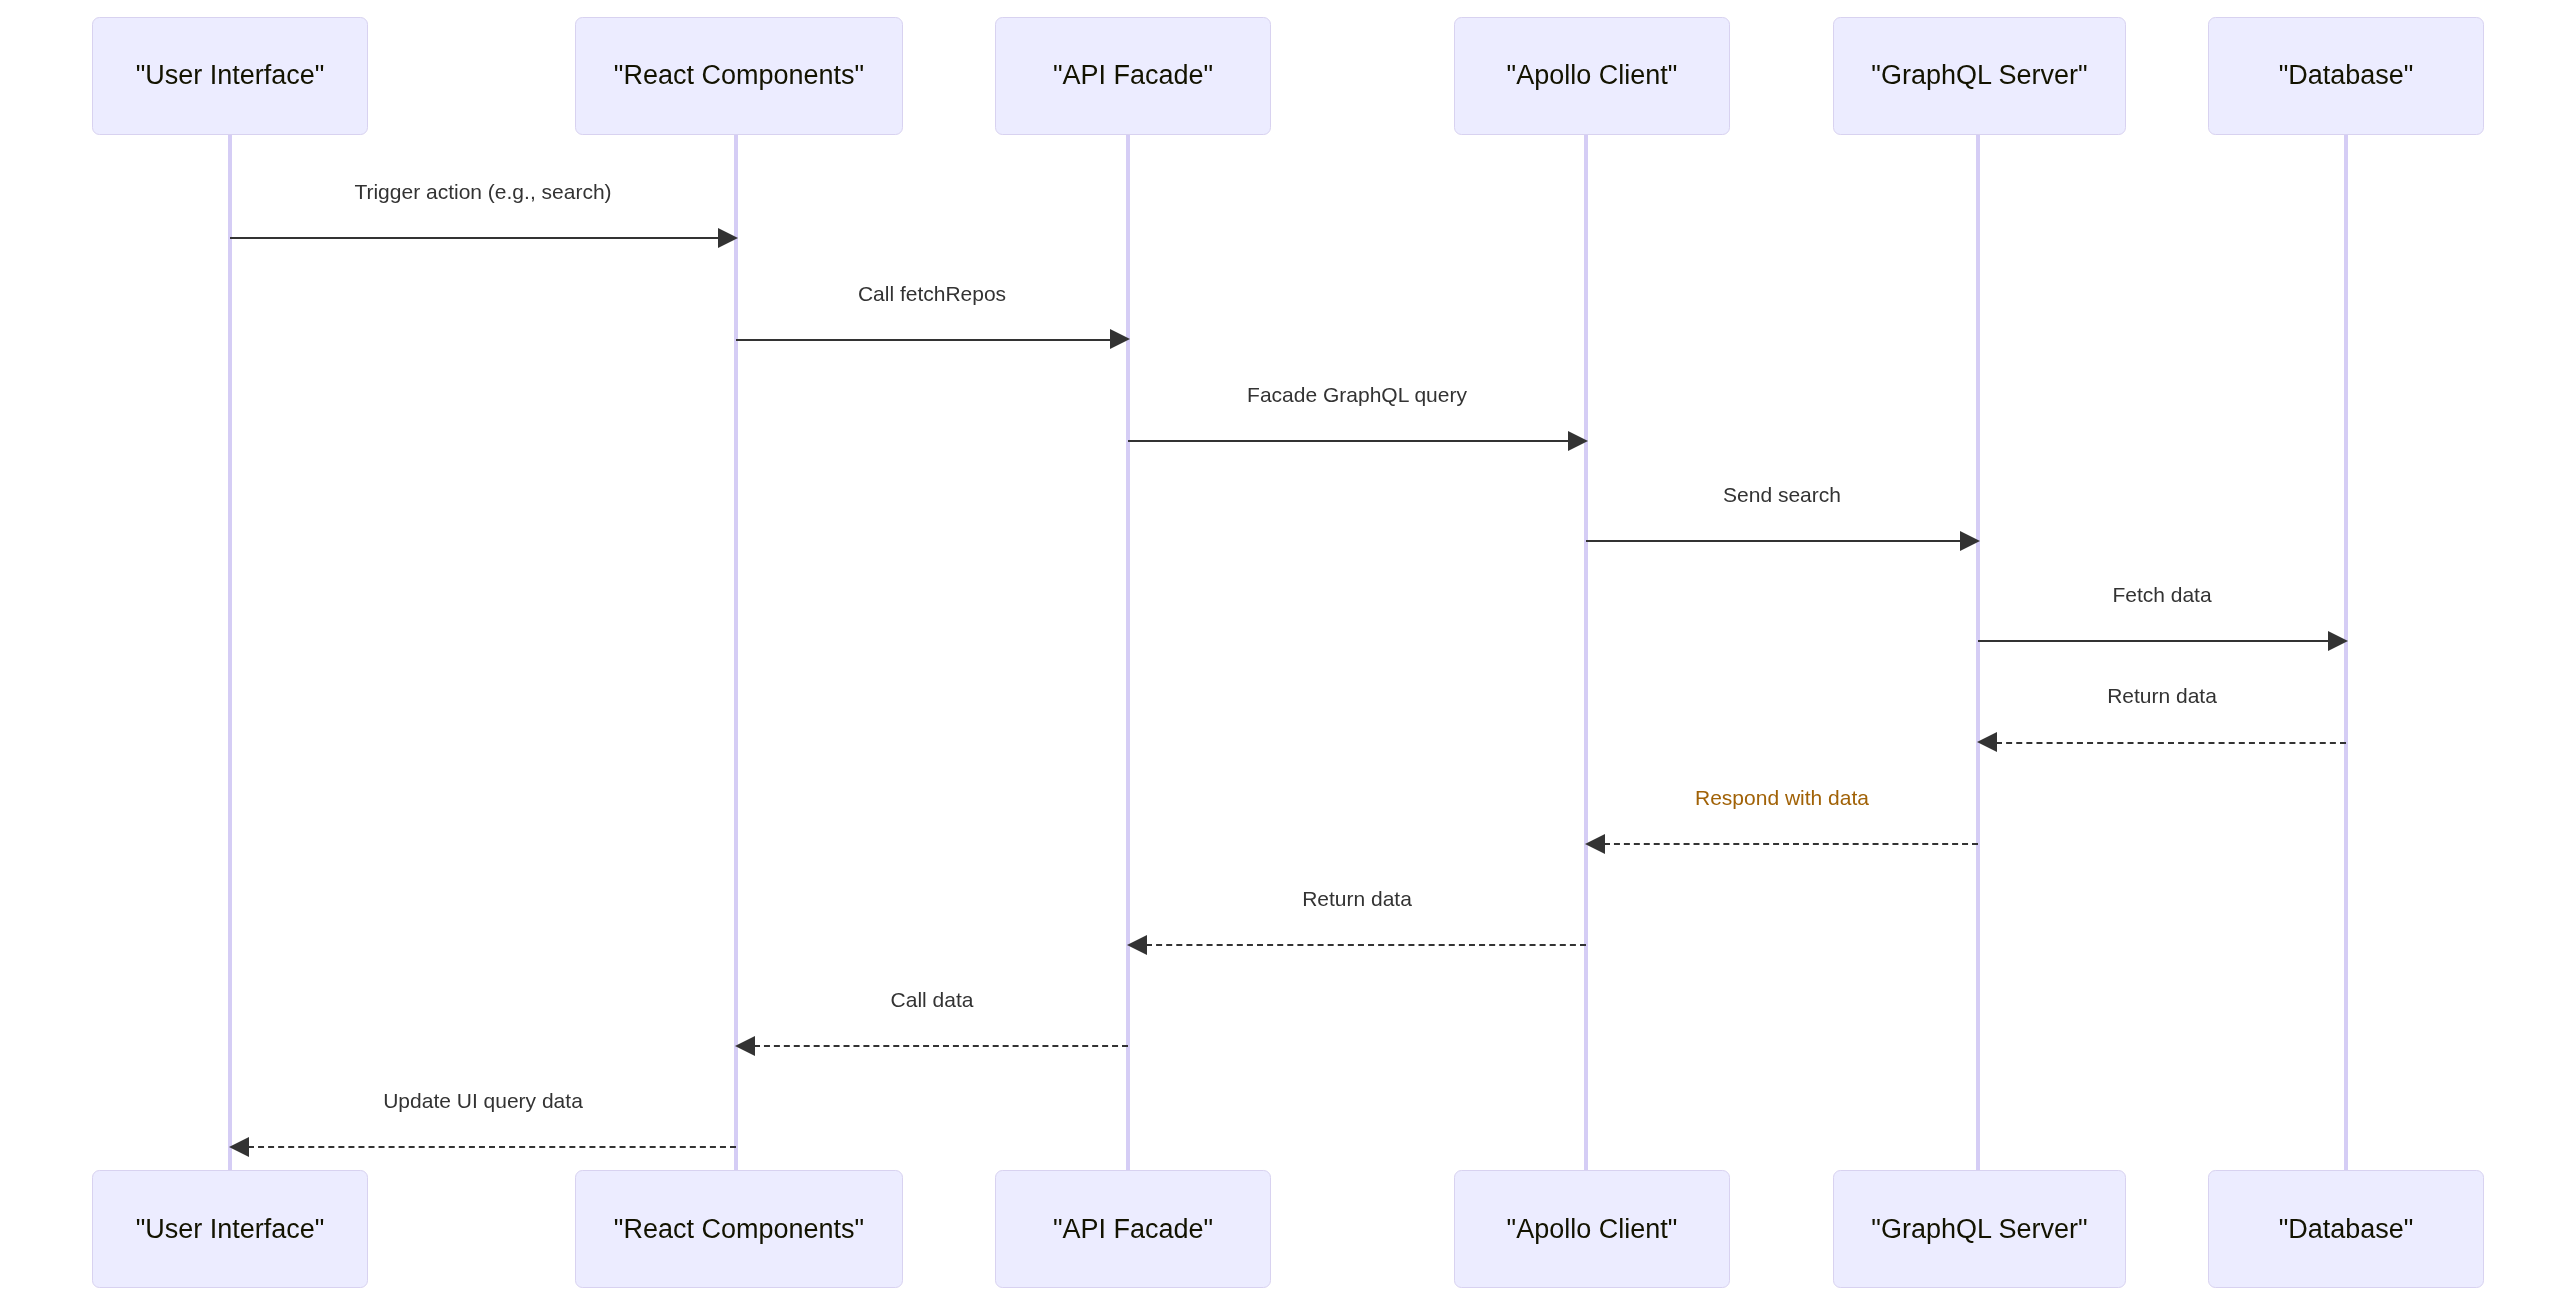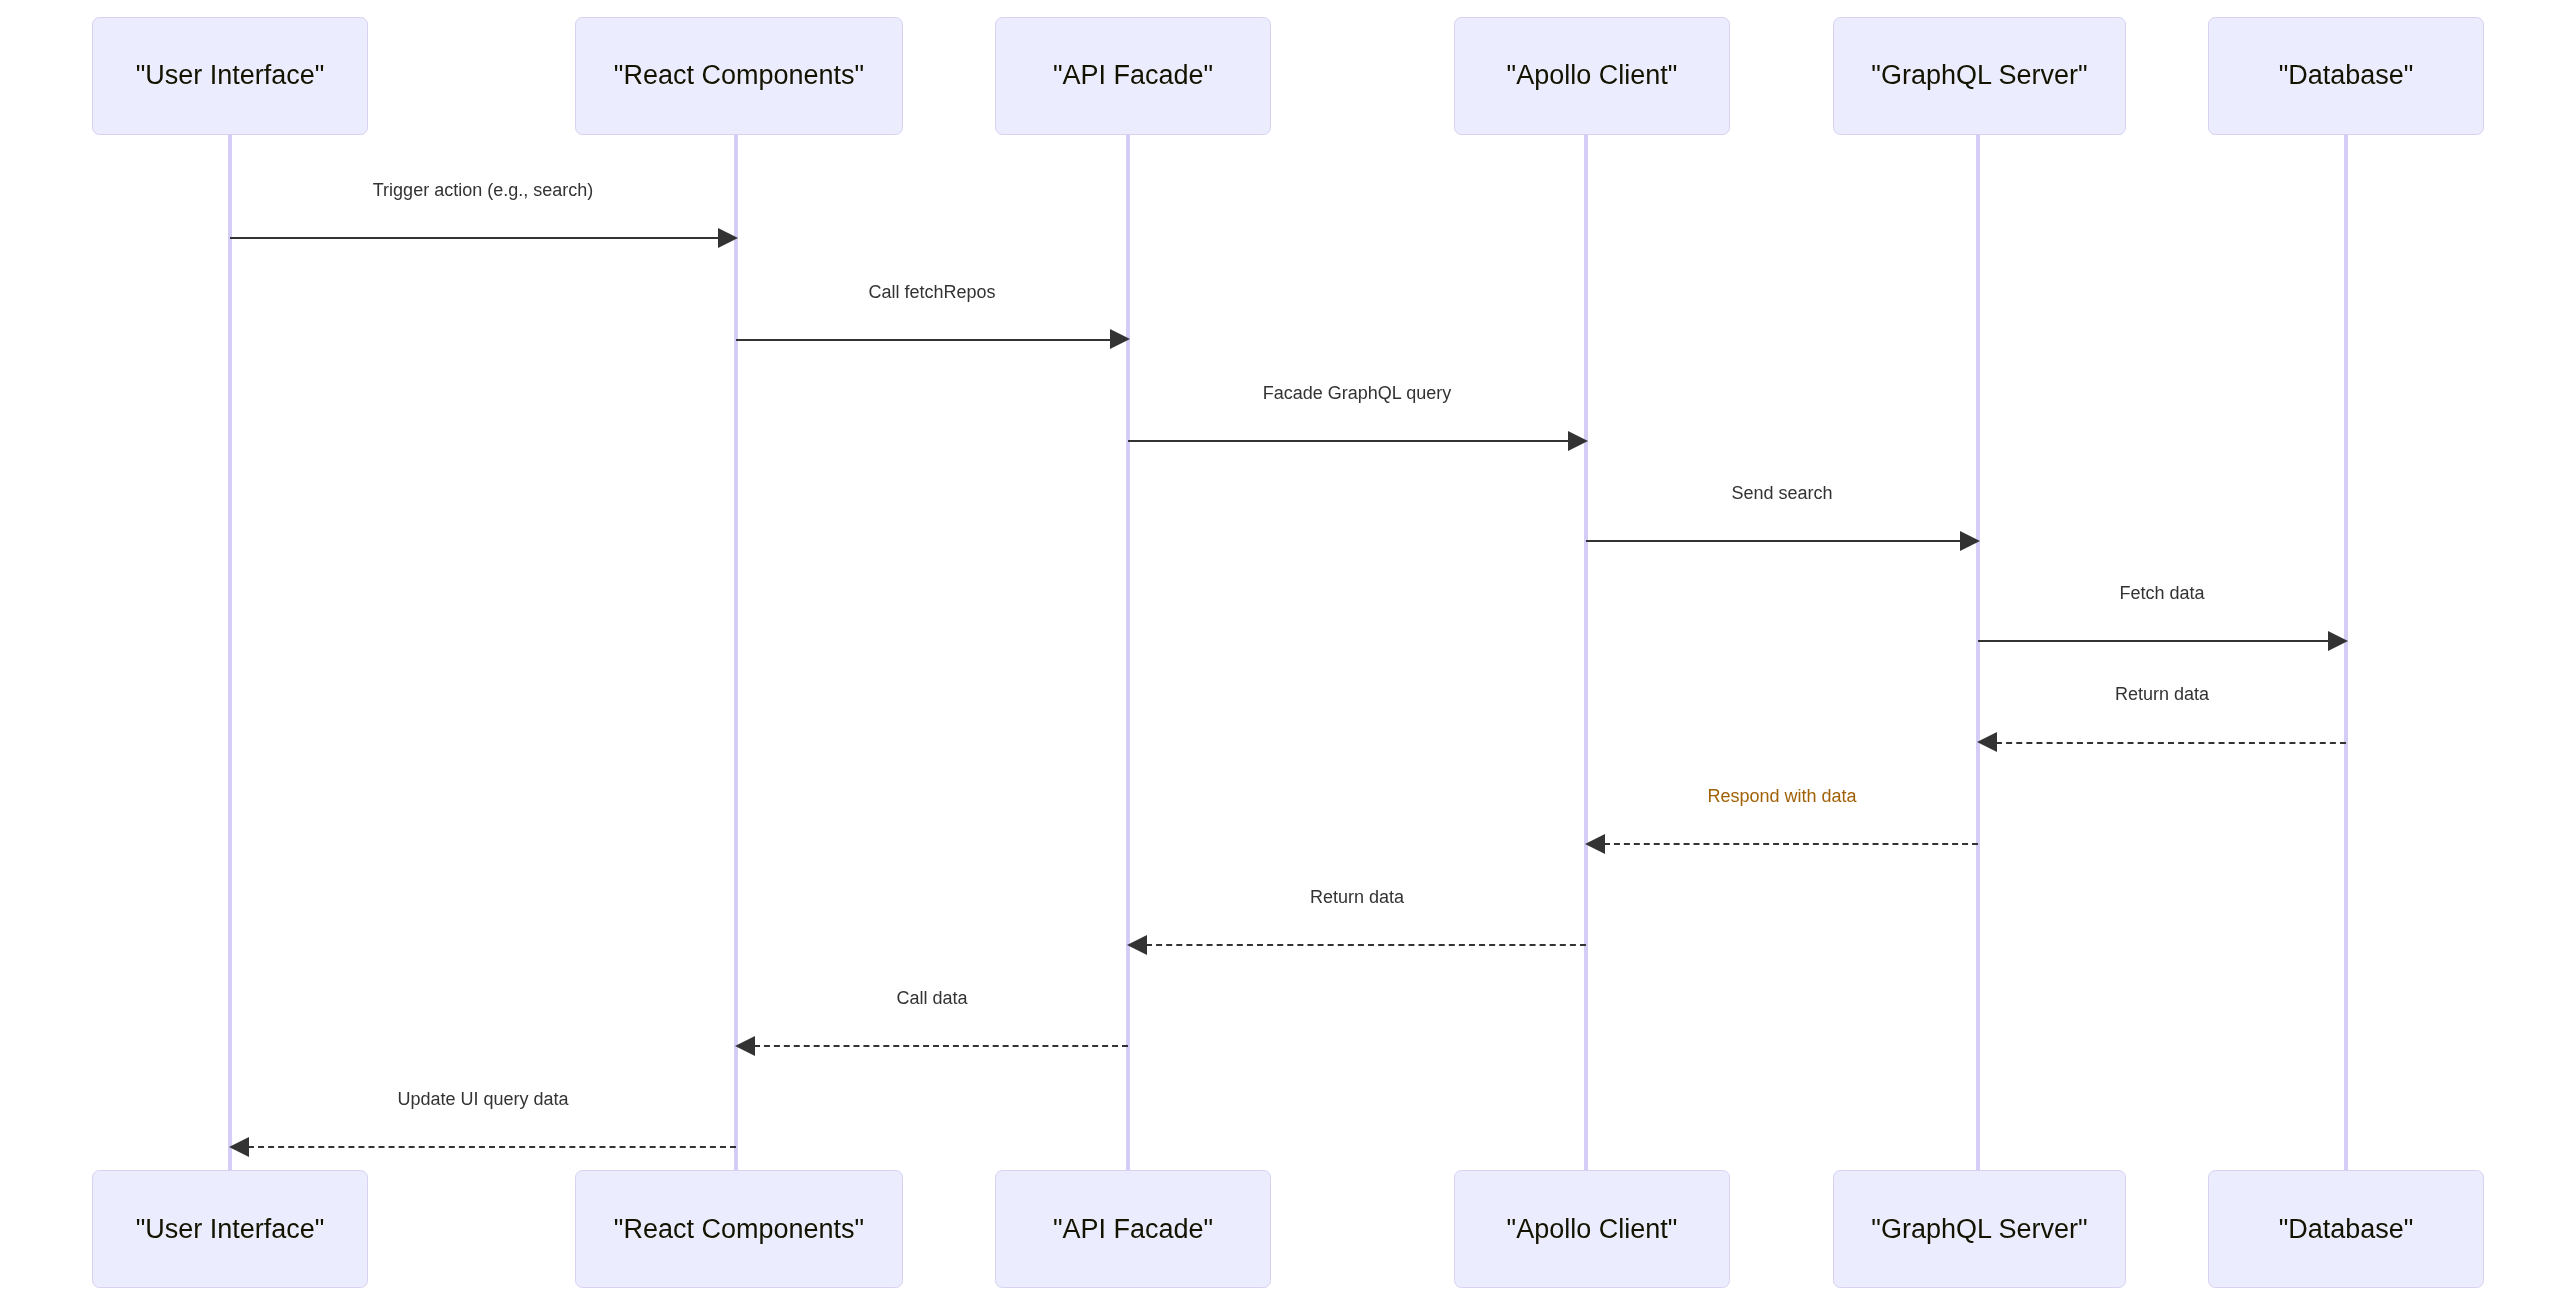--- a/index.html
+++ b/index.html
@@ -35,21 +35,21 @@
   }
   .lifeline {
     position: absolute;
     width: 3.7px;
     background: #d5cdf5;
   }
   .msg-label {
     position: absolute;
     transform: translateX(-50%);
     color: #333333;
-    font-size: 18px;
+    font-size: 21px;
     font-family: "Liberation Sans", sans-serif;
     white-space: nowrap;
     text-align: center;
   }
   .msg-line {
     position: absolute;
     height: 0;
     border-top: 2.8px solid #333333;
   }
   .msg-line.dashed {

